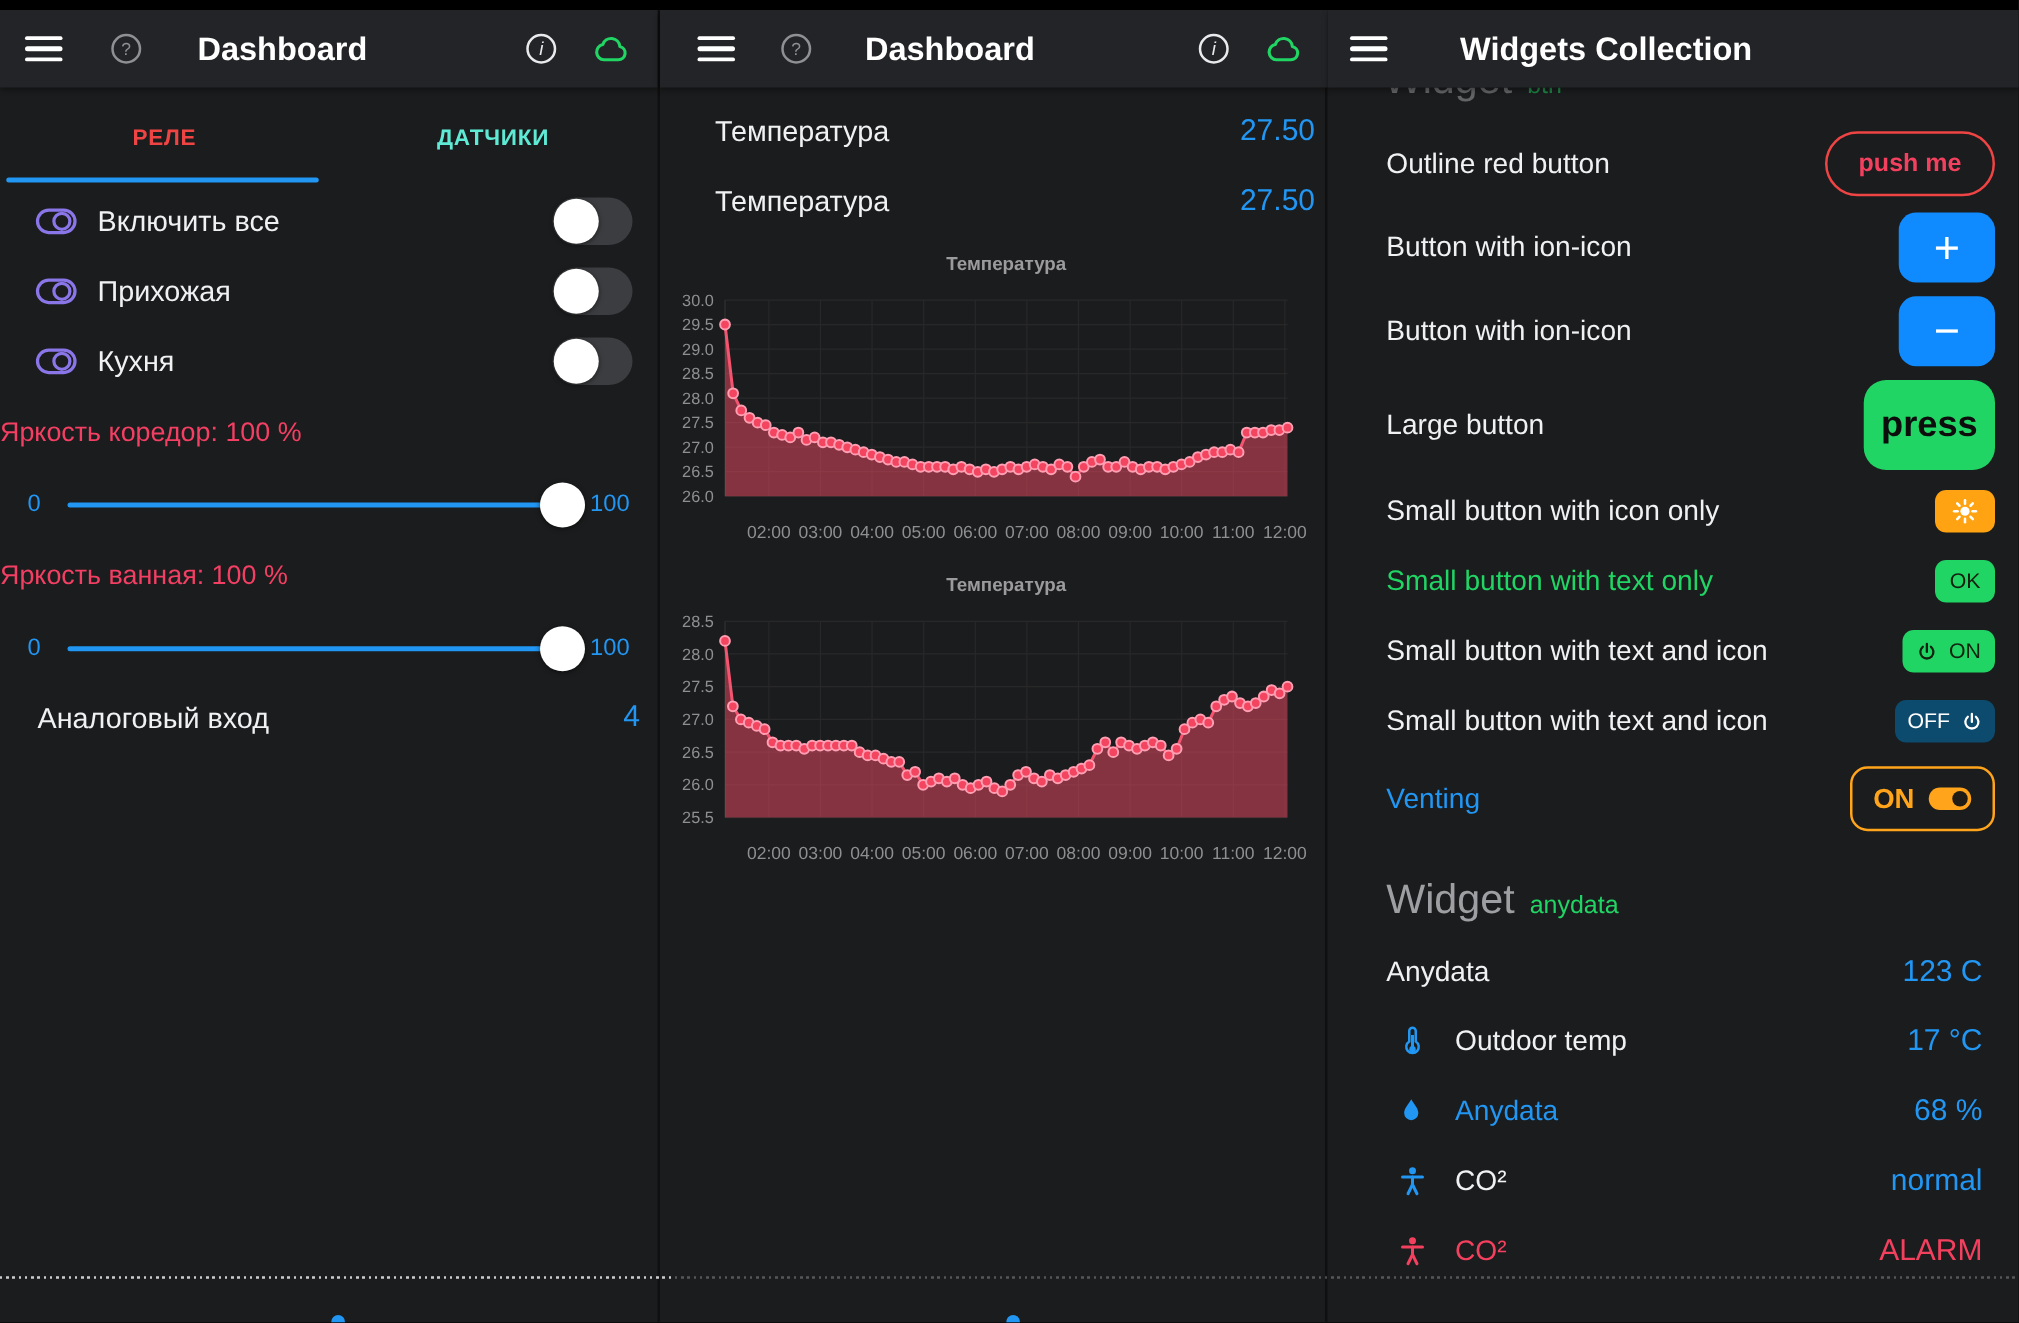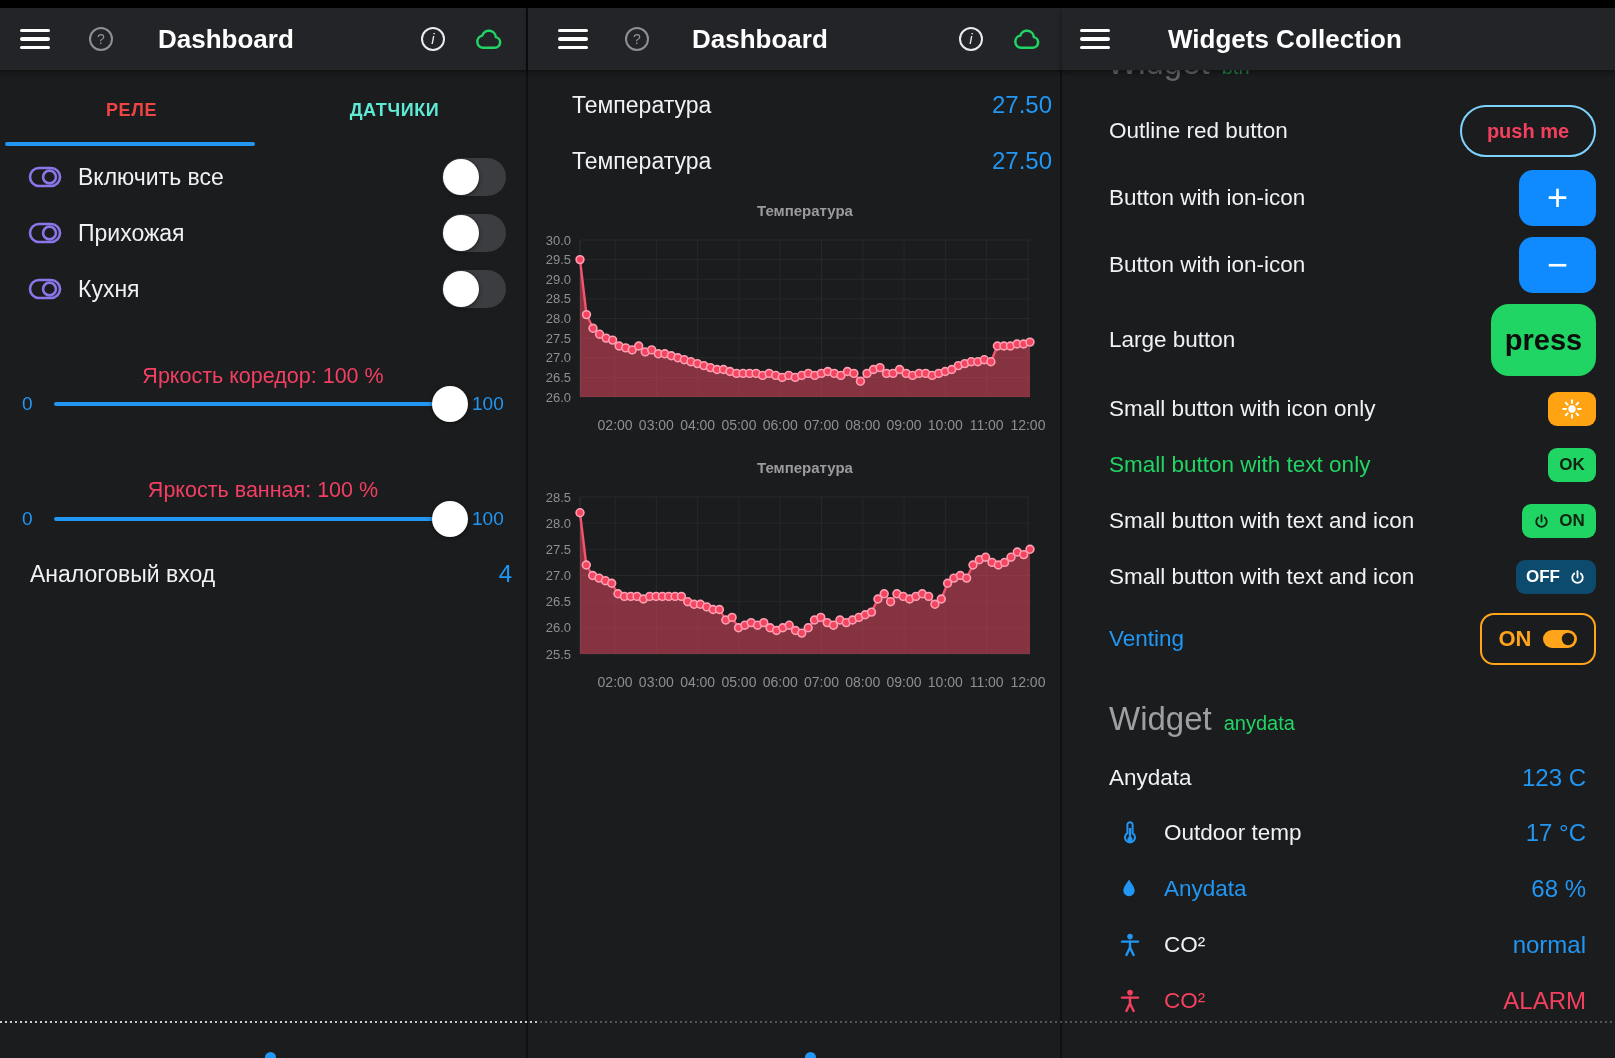--- a/index.html
+++ b/index.html
@@ -20,46 +20,46 @@
   .tab{width:50%;text-align:center;padding-top:16px;font-size:18px;font-weight:bold;letter-spacing:.6px;color:#5eead4;}
   .tab.active{color:#ef4444;}
   .tab-underline{position:absolute;top:142px;left:5px;width:250px;height:4px;background:#2196f3;border-radius:2px;}
   .frow{position:absolute;left:0;right:0;height:56px;display:flex;align-items:center;}
   .sw-icon{margin-left:28px;width:36px;flex:0 0 auto;display:flex;}
   .sw-label{margin-left:14px;font-size:23px;color:#f0f1f3;}
   .switch{margin-left:auto;margin-right:20px;position:relative;width:64px;height:38px;flex:0 0 auto;}
   .switch .track{position:absolute;left:0;top:0;width:100%;height:100%;border-radius:19px;background:#3c3d40;}
   .switch .thumb{position:absolute;left:1px;top:1px;width:36px;height:36px;border-radius:50%;background:#fff;
                  box-shadow:0 1px 4px rgba(0,0,0,.55);}
-  .slider-title{position:absolute;left:0;right:0;text-align:center;font-size:21.5px;color:#f23f63;margin-top:30px;}
+  .slider-title{position:absolute;left:0;right:0;font-size:21.5px;color:#f23f63;}
   .slider-row{position:absolute;left:0;right:0;height:56px;display:flex;align-items:center;}
   .sl-min{margin-left:22px;width:26px;font-size:19px;color:#2196f3;}
   .sl-track-wrap{flex:1;position:relative;height:36px;margin:0 14px 0 6px;}
   .sl-track{position:absolute;left:0;right:0;top:16px;height:4px;border-radius:2px;background:#2196f3;}
   .sl-thumb{position:absolute;right:-10px;top:0;width:36px;height:36px;border-radius:50%;background:#fff;
             box-shadow:0 1px 4px rgba(0,0,0,.55);}
   .sl-max{width:44px;margin-right:10px;font-size:19px;color:#2196f3;}
   .kv-label{margin-left:30px;font-size:23px;color:#f0f1f3;}
   .kv-value{margin-left:auto;margin-right:14px;font-size:24px;color:#2196f3;}
   .m-label{margin-left:44px;font-size:23px;color:#f0f1f3;}
   .m-value{margin-left:auto;margin-right:10px;font-size:24px;color:#2196f3;}
   .r-label{margin-left:47px;font-size:22.5px;color:#f0f1f3;}
   .r-label.green{color:#21d565;}
   .r-label.blue{color:#2196f3;}
   .r-icon{margin-left:56px;width:26px;flex:0 0 auto;display:flex;}
   .r-icon + .r-label{margin-left:20px;}
   .r-value{margin-left:auto;margin-right:31px;font-size:24px;color:#2196f3;}
   .r-value.red{color:#f4405f;}
   .btn{margin-left:auto;margin-right:21px;display:flex;align-items:center;justify-content:center;flex:0 0 auto;}
-  .btn-outline-red{width:132px;height:48px;border:2px solid #7dd3fc;border-radius:26px;color:#f4405f;
+  .btn-outline-red{width:132px;height:48px;border:2px solid #ef4444;border-radius:26px;color:#f4405f;
                    font-size:20px;font-weight:600;}
   .btn-blue{width:77px;height:56px;border-radius:14px;background:#0f8bff;color:#fff;font-size:36px;font-weight:300;}
   .btn-large-green{width:105px;height:72px;border-radius:18px;background:#21d565;color:#0c0d0c;
                    font-size:29px;font-weight:600;}
-  .btn-small{height:34px;border-radius:9px;font-size:17px;font-weight:bold;gap:9px;}
+  .btn-small{height:34px;border-radius:9px;font-size:17px;font-weight:normal;gap:9px;}
   .btn-orange{width:48px;background:#ffa312;}
   .btn-green-sm{width:48px;background:#21d565;color:#14210f;}
   .btn-green-on{width:74px;background:#21d565;color:#12240f;}
   .btn-red-off{width:80px;background:#0c4a6e;color:#fff;}
   .btn-outline-orange{width:112px;height:48px;border:2px solid #ffa41b;border-radius:14px;color:#ffa41b;
                       font-size:22px;font-weight:bold;gap:10px;}
   .section-h{position:absolute;left:47px;display:flex;align-items:baseline;gap:12px;white-space:nowrap;}
   .section-h .main{font-size:33px;color:#9e9fa2;}
   .section-h .accent{font-size:20px;color:#21d565;}
   .clip-head{position:absolute;top:70px;left:0;right:0;height:17px;overflow:hidden;opacity:.55;}

